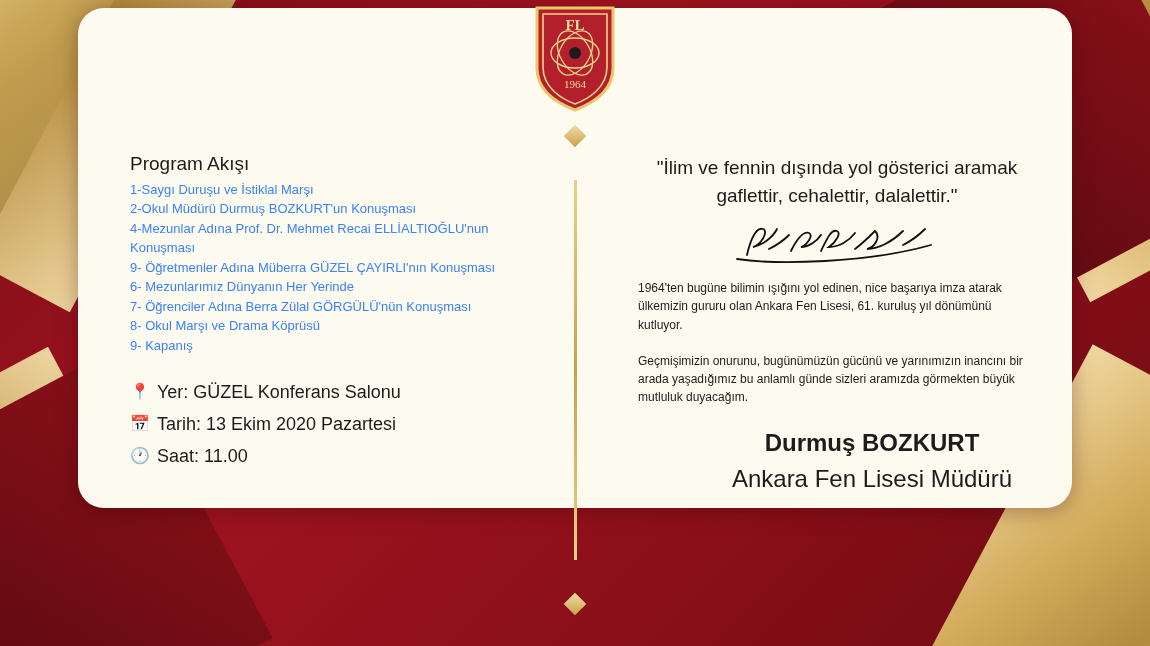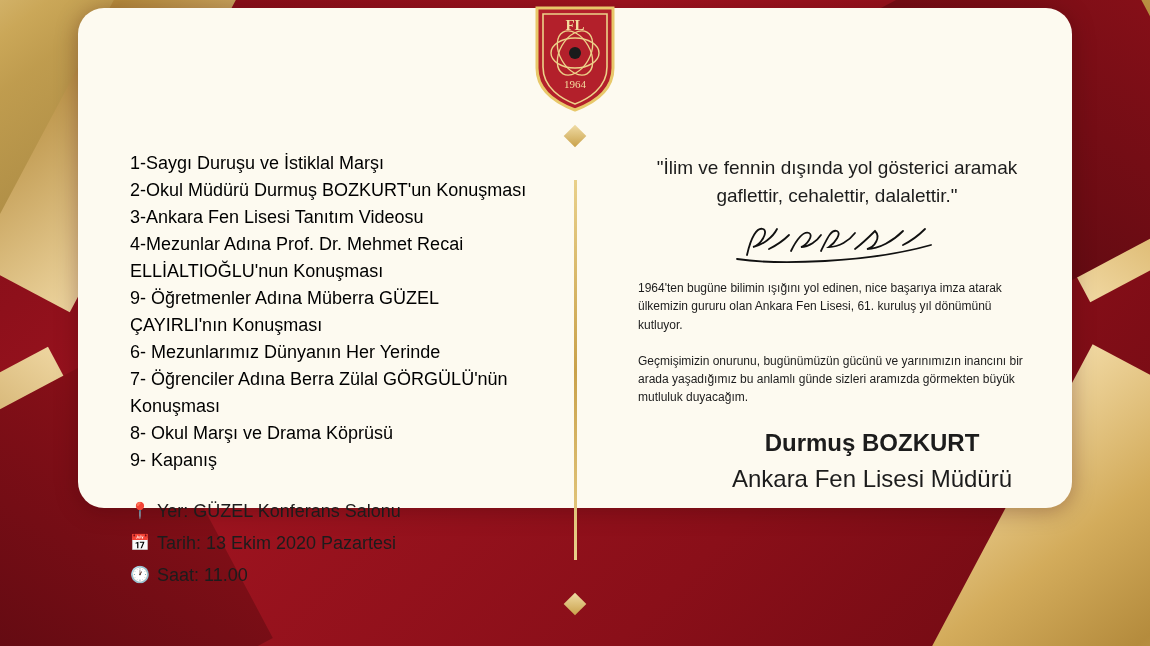--- a/index.html
+++ b/index.html
@@ -146,22 +146,22 @@
   .program-title {
     font-size: 19px;
     color: #1c1c1c;
     line-height: 1.52;
     margin: 0 0 1px 0;
   }
   .program-list {
     list-style: none;
     margin: 0;
     padding: 0;
-    font-size: 18px;
-    color: #000000;
+    font-size: 13px;
+    color: #3b82f6;
     line-height: 1.50;
   }
   .program-list li {
     margin: 0;
   }
 
   .details {
     margin-top: 24px;
     font-size: 18px;
     color: #1c1c1c;
@@ -234,24 +234,24 @@
       <ellipse cx="44" cy="47" rx="24" ry="15" fill="none" stroke="#edd289" stroke-width="1.4"></ellipse>
       <ellipse cx="44" cy="47" rx="24" ry="15" fill="none" stroke="#edd289" stroke-width="1.4" transform="rotate(60 44 47)"></ellipse>
       <ellipse cx="44" cy="47" rx="24" ry="15" fill="none" stroke="#edd289" stroke-width="1.4" transform="rotate(-60 44 47)"></ellipse>
       <circle cx="44" cy="47" r="6" fill="#1b1b1b"></circle>
       <text x="44" y="82" text-anchor="middle" font-family="'Liberation Serif', serif" font-size="11" fill="#f3dd9e">1964</text>
     </svg>
 
     <div class="content">
 
       <div class="left-col">
+        <div class="program-title">Program Akışı</div>
         <ul class="program-list">
           <li>1-Saygı Duruşu ve İstiklal Marşı</li>
           <li>2-Okul Müdürü Durmuş BOZKURT'un Konuşması</li>
-          <li>3-Ankara Fen Lisesi Tanıtım Videosu</li>
           <li>4-Mezunlar Adına Prof. Dr. Mehmet Recai ELLİALTIOĞLU'nun Konuşması</li>
           <li>9- Öğretmenler Adına Müberra GÜZEL ÇAYIRLI'nın Konuşması</li>
           <li>6- Mezunlarımız Dünyanın Her Yerinde</li>
           <li>7- Öğrenciler Adına Berra Zülal GÖRGÜLÜ'nün Konuşması</li>
           <li>8- Okul Marşı ve Drama Köprüsü</li>
           <li>9- Kapanış</li>
         </ul>
 
         <div class="details">
           <div class="detail-row">

